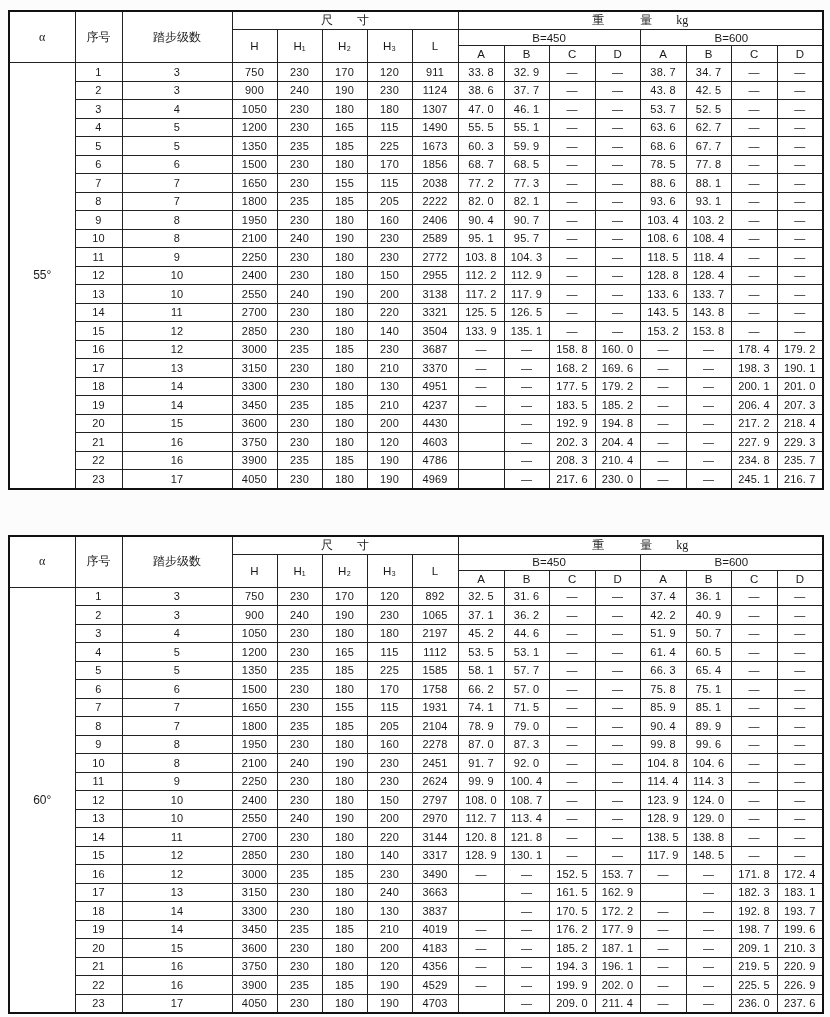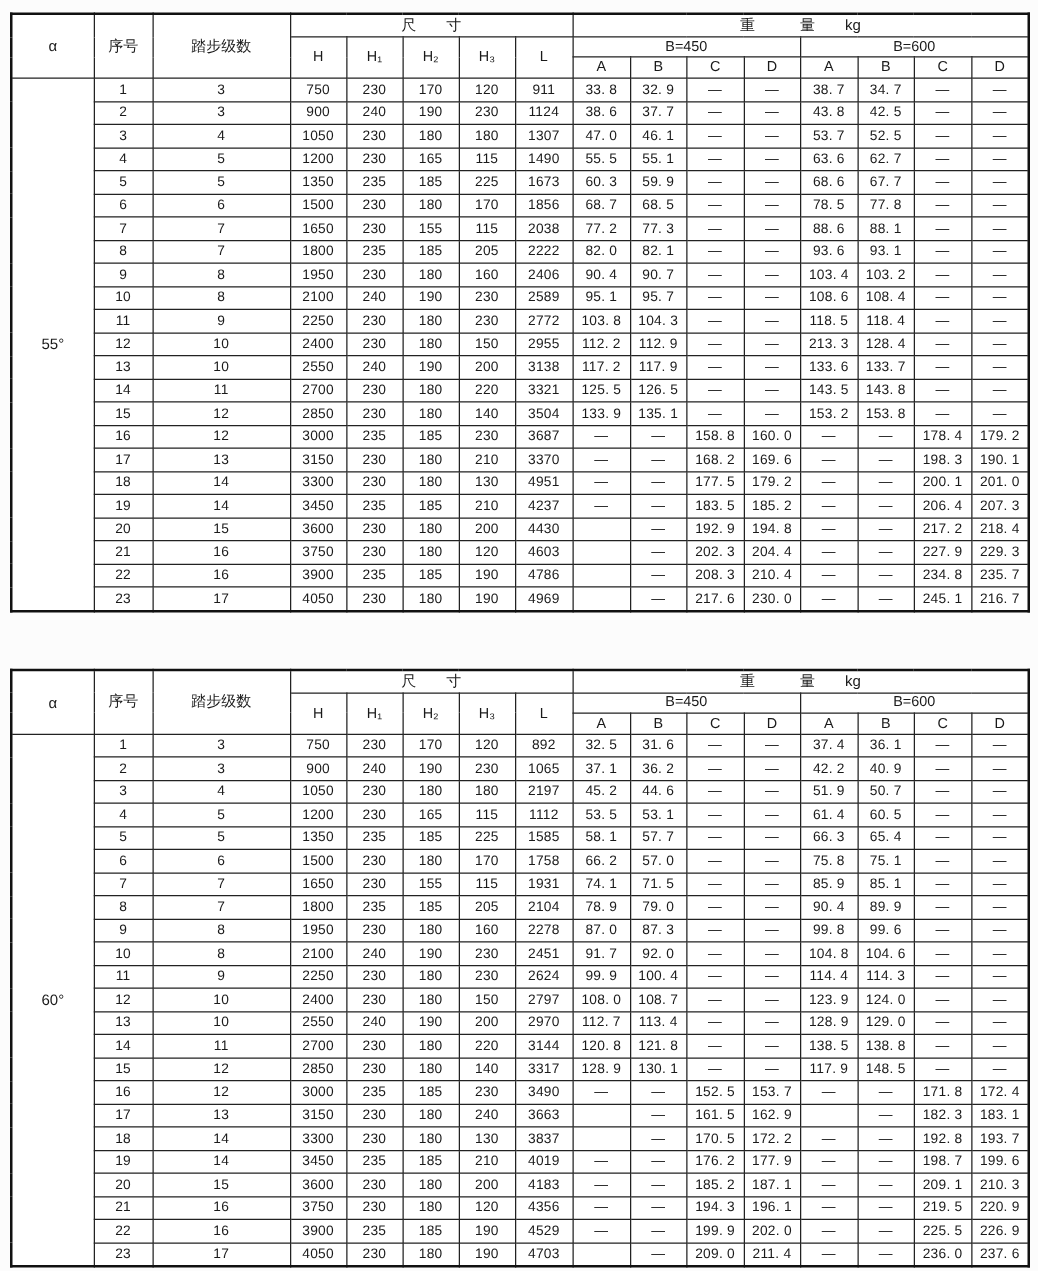--- a/index.html
+++ b/index.html
@@ -21,21 +21,21 @@
   .spec-table th,.spec-table td{
     border:1px solid #222;
     padding:0 1px;
     text-align:center;
     vertical-align:middle;
     white-space:nowrap;
     overflow:hidden;
     font-weight:normal;
   }
   .spec-table thead th{font-size:11.5px;}
-  .spec-table thead tr.h1 th{height:17px;font-size:12px;}
+  .spec-table thead tr.h1 th{height:17px;font-size:12px;font-family:Liberation Serif, serif;}
   .spec-table thead tr.h2 th{height:15px;}
   .spec-table thead tr.h3 th{height:16px;}
   .spec-table tbody td{height:17.5px;font-size:11px;letter-spacing:.2px;}
   .spec-table td.alpha-cell{font-size:12px;letter-spacing:0;margin-top:47px;}
   .dim-col{font-size:12px;}
 </style>
 </head>
 <body>
 
 <div class="sheet">
@@ -281,21 +281,21 @@
           <td>10</td>
           <td>2400</td>
           <td>230</td>
           <td>180</td>
           <td>150</td>
           <td>2955</td>
           <td>112. 2</td>
           <td>112. 9</td>
           <td>—</td>
           <td>—</td>
-          <td>213. 3</td>
+          <td>128. 8</td>
           <td>128. 4</td>
           <td>—</td>
           <td>—</td>
         </tr>
         <tr>
           <td>13</td>
           <td>10</td>
           <td>2550</td>
           <td>240</td>
           <td>190</td>

